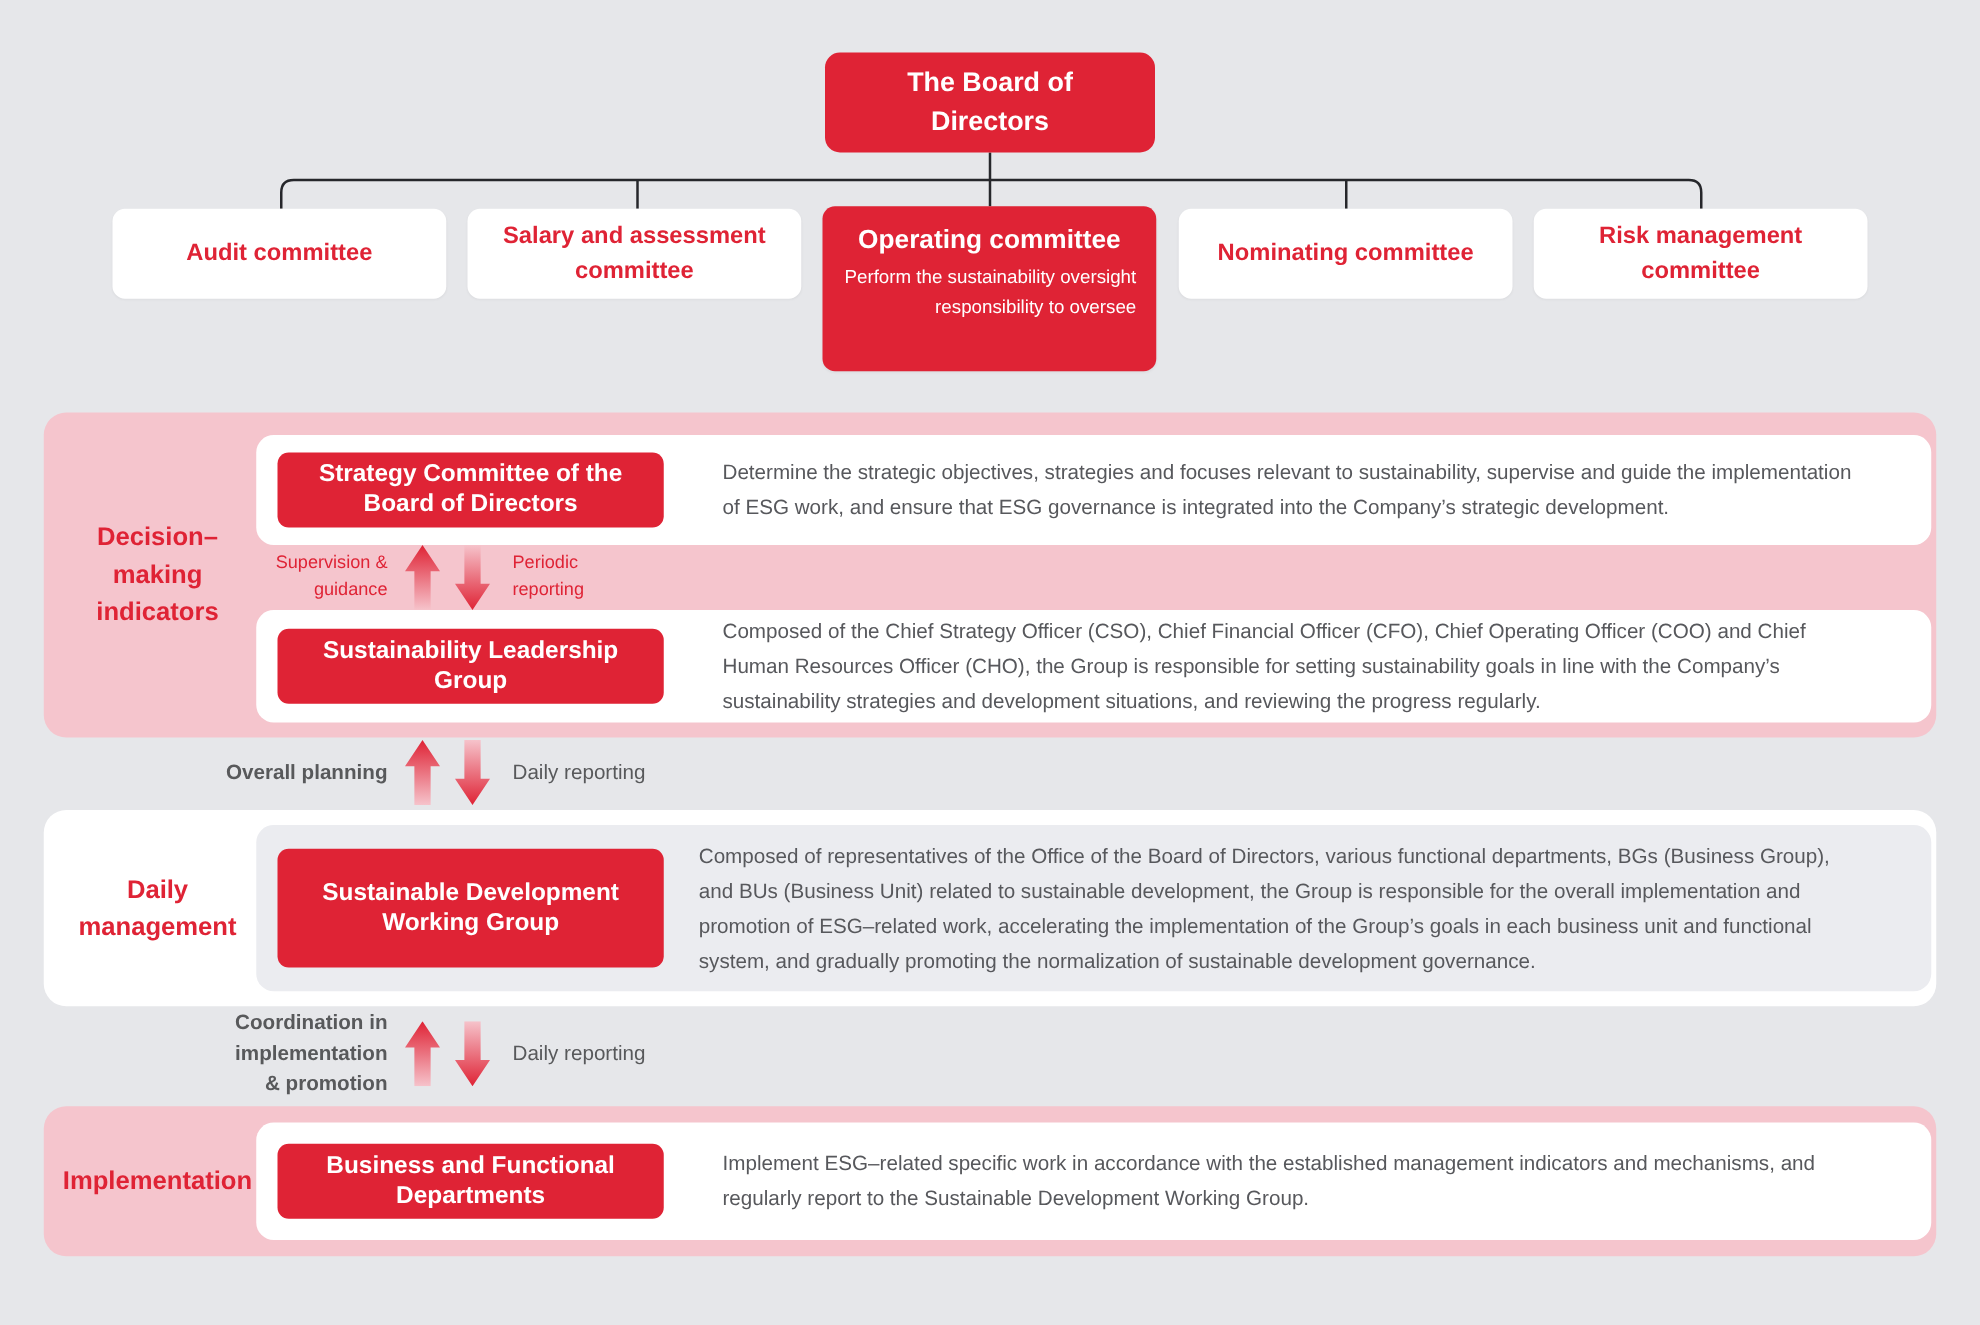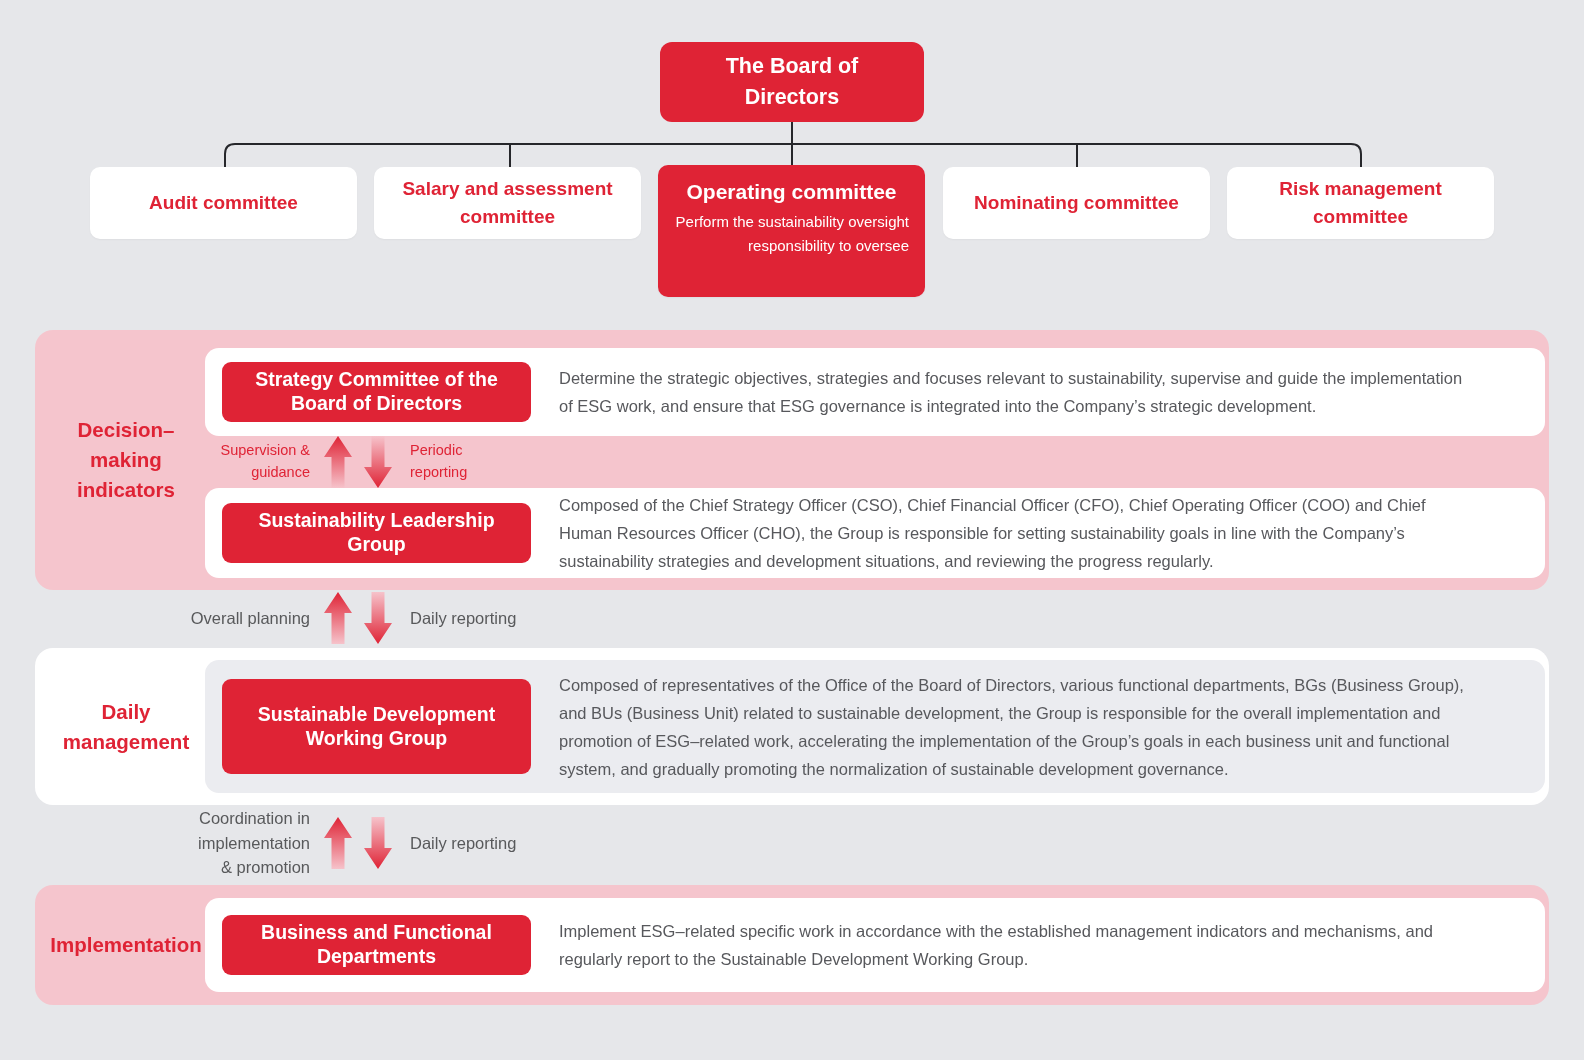--- a/index.html
+++ b/index.html
@@ -29,32 +29,32 @@
   .c-sub{font-size:15px;font-weight:normal;line-height:1.55;margin-top:5px;text-align:right;}
 
   
   .band{position:absolute;left:35px;width:1514px;border-radius:18px;}
   .band-pink{background:var(--pink);}
   .band-white{background:#fff;}
   .band-label{position:absolute;left:0;top:0;bottom:0;width:182px;display:flex;align-items:center;
     justify-content:center;text-align:center;color:var(--red);font-weight:bold;font-size:20.5px;
     line-height:1.45;white-space:pre-line;}
   .row-panel{position:absolute;left:170px;width:1340px;border-radius:14px;display:flex;align-items:center;}
-  .row-panel.white{background:#fff;}
+  .row-panel.white{background:#fff;gap:19px;}
   .row-panel.gray{background:var(--panel-gray);}
   .chip{margin-left:17px;flex:none;width:309px;min-height:46px;background:var(--red);border-radius:9px;
     color:#fff;font-weight:bold;font-size:19.5px;line-height:1.22;display:flex;align-items:center;
     justify-content:center;text-align:center;padding:6px 12px;}
   .chip.tall{min-height:95px;}
   .desc{margin-left:28px;width:905px;color:var(--text-gray);font-size:16.5px;line-height:28px;}
 
   
   .flow{position:absolute;display:flex;align-items:center;}
   .flow-label{white-space:pre-line;}
-  .flow-label.right{width:162px;text-align:right;}
+  .flow-label.right{width:162px;text-align:right;font-weight:bold;}
   .flow.red-style .flow-label{color:var(--red);font-weight:normal;font-size:14.5px;line-height:1.5;}
   .flow.gray-style .flow-label{color:#58595b;font-size:16.5px;line-height:1.5;}
   .arrow-up{margin-left:14px;}
   .arrow-down{margin-left:12px;}
   .flow-label.left-lab{margin-left:18px;}
   .defs-hidden{position:absolute;width:0;height:0;overflow:hidden;}
 </style>
 </head>
 <body>
 

